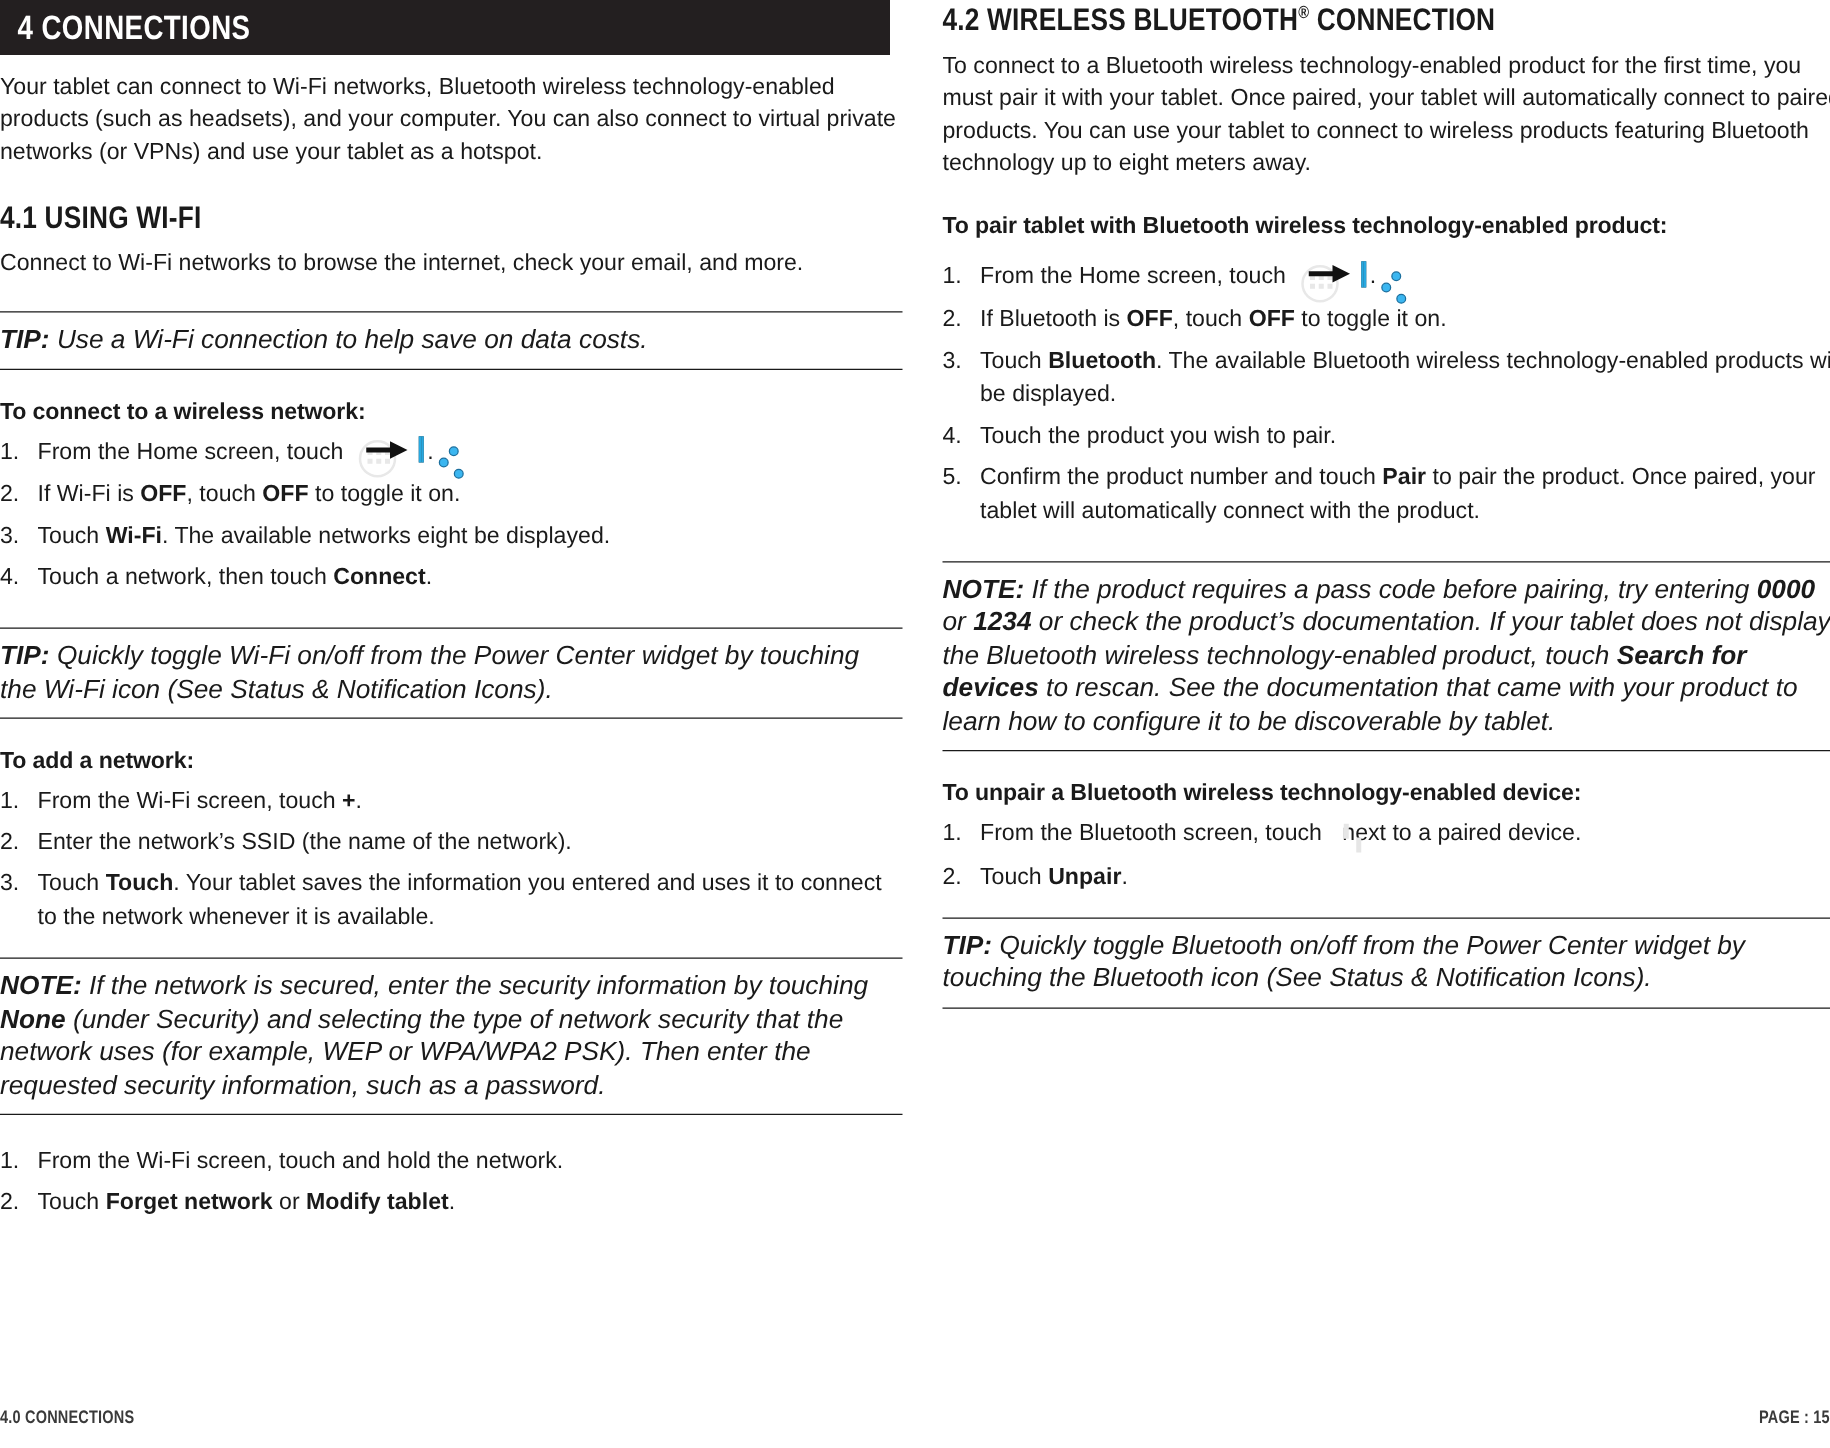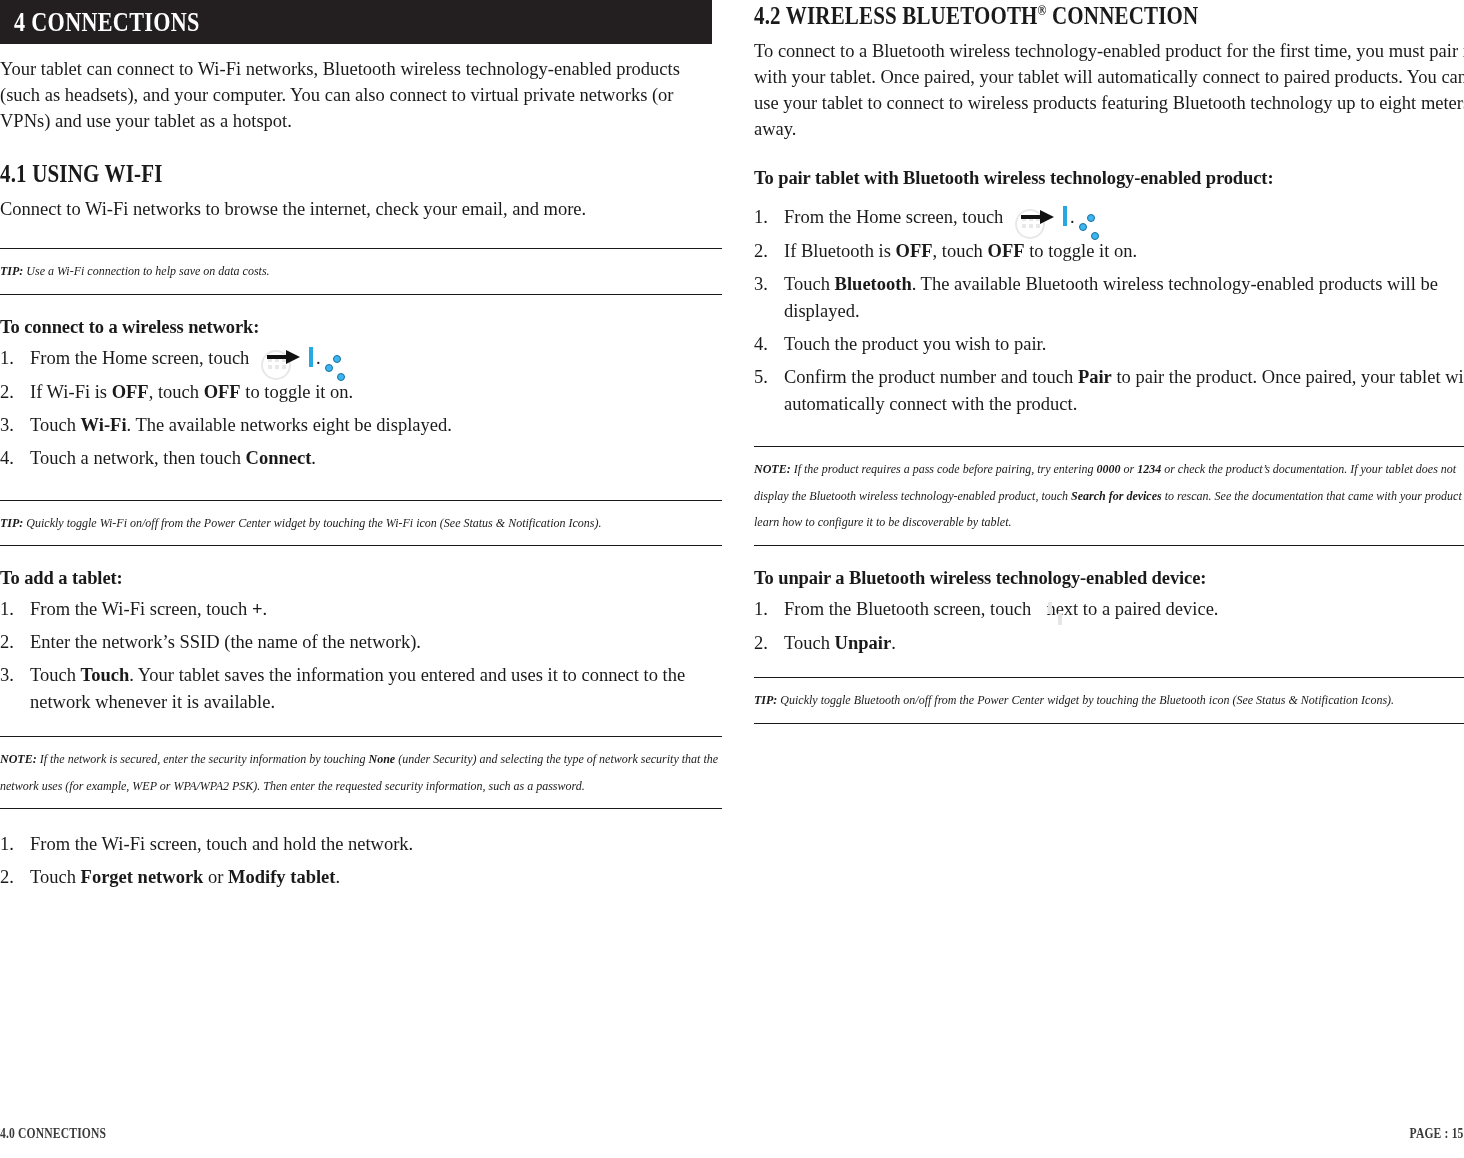--- a/index.html
+++ b/index.html
@@ -13,21 +13,20 @@
     font-family: "Liberation Sans", sans-serif;
     color: #1a1a1a;
     position: relative;
     overflow: hidden;
   }
   .page {
     position: relative;
     width: 1264px;
     height: 1158px;
     box-sizing: border-box;
-    font-family: Liberation Serif, serif;
   }
   .columns {
     display: flex;
     gap: 32px;
     padding: 0;
   }
   .col {
     width: 722px;
     flex: 0 0 722px;
   }
@@ -88,21 +87,21 @@
   .rule {
     border: 0;
     border-top: 1.6px solid #1a1a1a;
     margin: 0;
     width: 722px;
   }
   .callout-block {
     padding: 9px 0 9px 0;
   }
   p.callout {
-    font-size: 12px;
+    font-size: 21px;
     line-height: 26.5px;
     font-style: italic;
     margin: 0 0 8px 0;
     color: #1a1a1a;
   }
   p.callout:last-child { margin-bottom: 0; }
   .callout b, .callout strong {
     font-weight: bold;
     font-style: italic;
   }
@@ -339,21 +338,21 @@
       <div class="spacer-lg"></div>
 
       <hr class="rule">
       <div class="callout-block">
         <p class="callout"><b>TIP:</b><span> Quickly toggle Wi-Fi on/off from the Power Center widget by touching the Wi-Fi icon (See Status &amp; Notification Icons).</span></p>
       </div>
       <hr class="rule">
 
       <div class="spacer-lg"></div>
 
-      <p class="proc-title">To add a tablet:</p>
+      <p class="proc-title">To add a network:</p>
       <ol class="steps">
         <li><span>From the Wi-Fi screen, touch </span><b class="plus-bold">+</b><span>.</span></li>
         <li>Enter the network’s SSID (the name of the network).</li>
         <li><span>Touch </span><b>Touch</b><span>. Your tablet saves the information you entered and uses it to connect to the network whenever it is available.</span></li>
       </ol>
 
       <div class="spacer-md"></div>
 
       <hr class="rule">
       <div class="callout-block">

